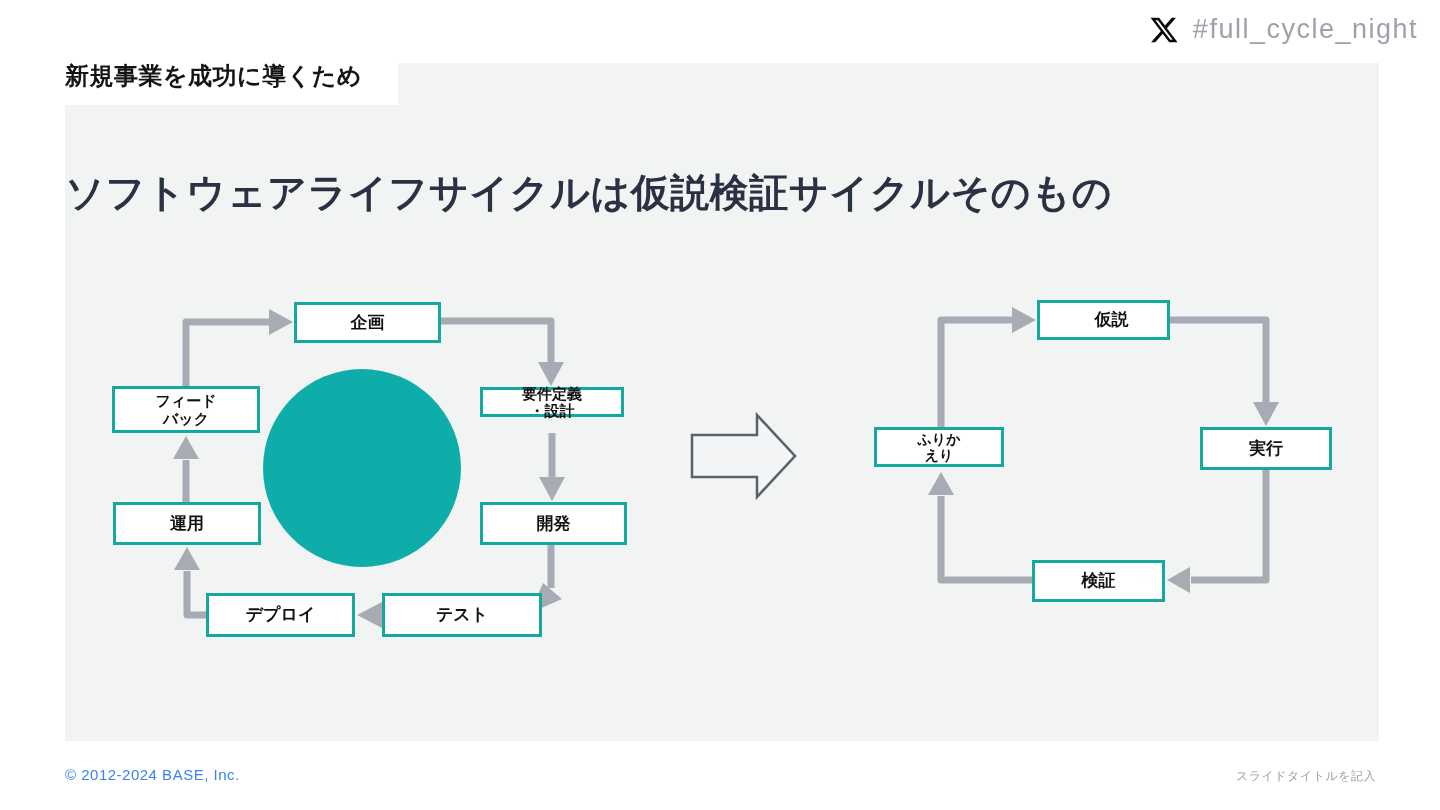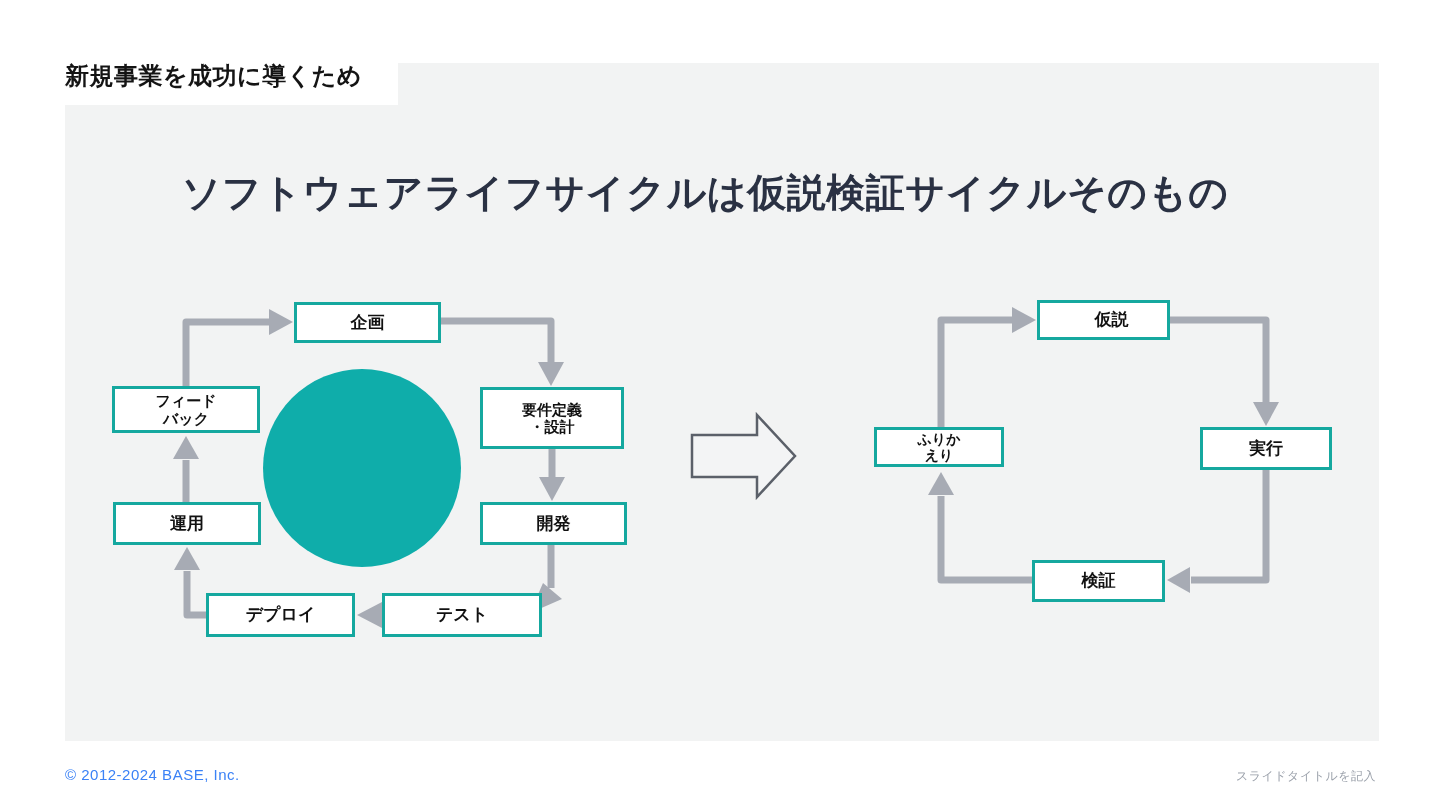--- a/index.html
+++ b/index.html
@@ -12,32 +12,32 @@
 
   .header-box { position:absolute; left:0; top:0; width:398px; height:105px;
                 background:#ffffff; }
   .header-label { position:absolute; left:65px; top:60px; font-size:24px; font-weight:bold;
                   color:#141414; letter-spacing:0.5px; white-space:nowrap; }
 
   .brand { position:absolute; top:14px; right:22px; display:flex; align-items:center; gap:14px; }
   .brand .x-logo { width:30px; height:30px; display:block; }
   .brand .hashtag { font-size:27px; color:#9CA1AB; letter-spacing:1.5px; white-space:nowrap; }
 
-  .slide-title { position:absolute; left:65px; top:166px; width:1280px; text-align:center;
+  .slide-title { position:absolute; left:65px; top:166px; width:1280px; 
                  font-size:39px; font-weight:bold; color:#2A3143; letter-spacing:0.5px;
                  white-space:nowrap; }
 
   svg.diagram { position:absolute; left:0; top:0; width:1440px; height:810px; }
 
   .node { position:absolute; background:#ffffff; border:3.5px solid #15A89F; border-radius:0;
           display:flex; align-items:center; justify-content:center; text-align:center;
           font-size:17px; font-weight:bold; color:#111111; line-height:1.15;
           white-space:pre-line; }
   .n-kikaku    { left:294px;  top:302px; width:147px; height:41px; }
-  .n-yoken     { left:480px;  top:387px; width:144px; height:62px; font-size:15px; }
+  .n-yoken     { left:480px;  top:387px; width:144px; height:30px; font-size:15px; }
   .n-kaihatsu  { left:480px;  top:502px; width:147px; height:43px; }
   .n-test      { left:382px;  top:593px; width:160px; height:44px; }
   .n-deploy    { left:206px;  top:593px; width:149px; height:44px; }
   .n-unyo      { left:113px;  top:502px; width:148px; height:43px; }
   .n-feedback  { left:112px;  top:386px; width:148px; height:47px; font-size:15px; }
   .n-kasetsu   { left:1037px; top:300px; width:133px; height:40px;padding-left:16px; }
   .n-jikko     { left:1200px; top:427px; width:132px; height:43px; }
   .n-kensho    { left:1032px; top:560px; width:133px; height:42px; }
   .n-furikaeri { left:874px;  top:427px; width:130px; height:40px; font-size:14px; line-height:1.15; }
 
@@ -49,20 +49,26 @@
 </head>
 <body>
 
 <div class="page">
 
   <div class="slide-bg"></div>
 
   <div class="header-box"></div>
   <div class="header-label">新規事業を成功に導くため</div>
 
+  <div class="brand">
+    <svg class="x-logo" viewBox="0 0 24 24">
+      <path fill="#0a0a0a" d="M18.244 2.25h3.308l-7.227 8.26 8.502 11.24H16.17l-5.214-6.817L4.99 21.75H1.68l7.73-8.835L1.254 2.25H8.08l4.713 6.231zm-1.161 17.52h1.833L7.084 4.126H5.117z"></path>
+    </svg>
+    <span class="hashtag">#full_cycle_night</span>
+  </div>
 
   <div class="slide-title">ソフトウェアライフサイクルは仮説検証サイクルそのもの</div>
 
   <svg class="diagram" viewBox="0 0 1440 810">
 
     <circle cx="362" cy="468" r="99" fill="#0FADAA"></circle>
 
     <g stroke="#A7ABB4" stroke-width="7" fill="none" stroke-linejoin="round">
       <path d="M186,386 L186,322 L270,322"></path>
       <path d="M441,321 L551,321 L551,363"></path>

